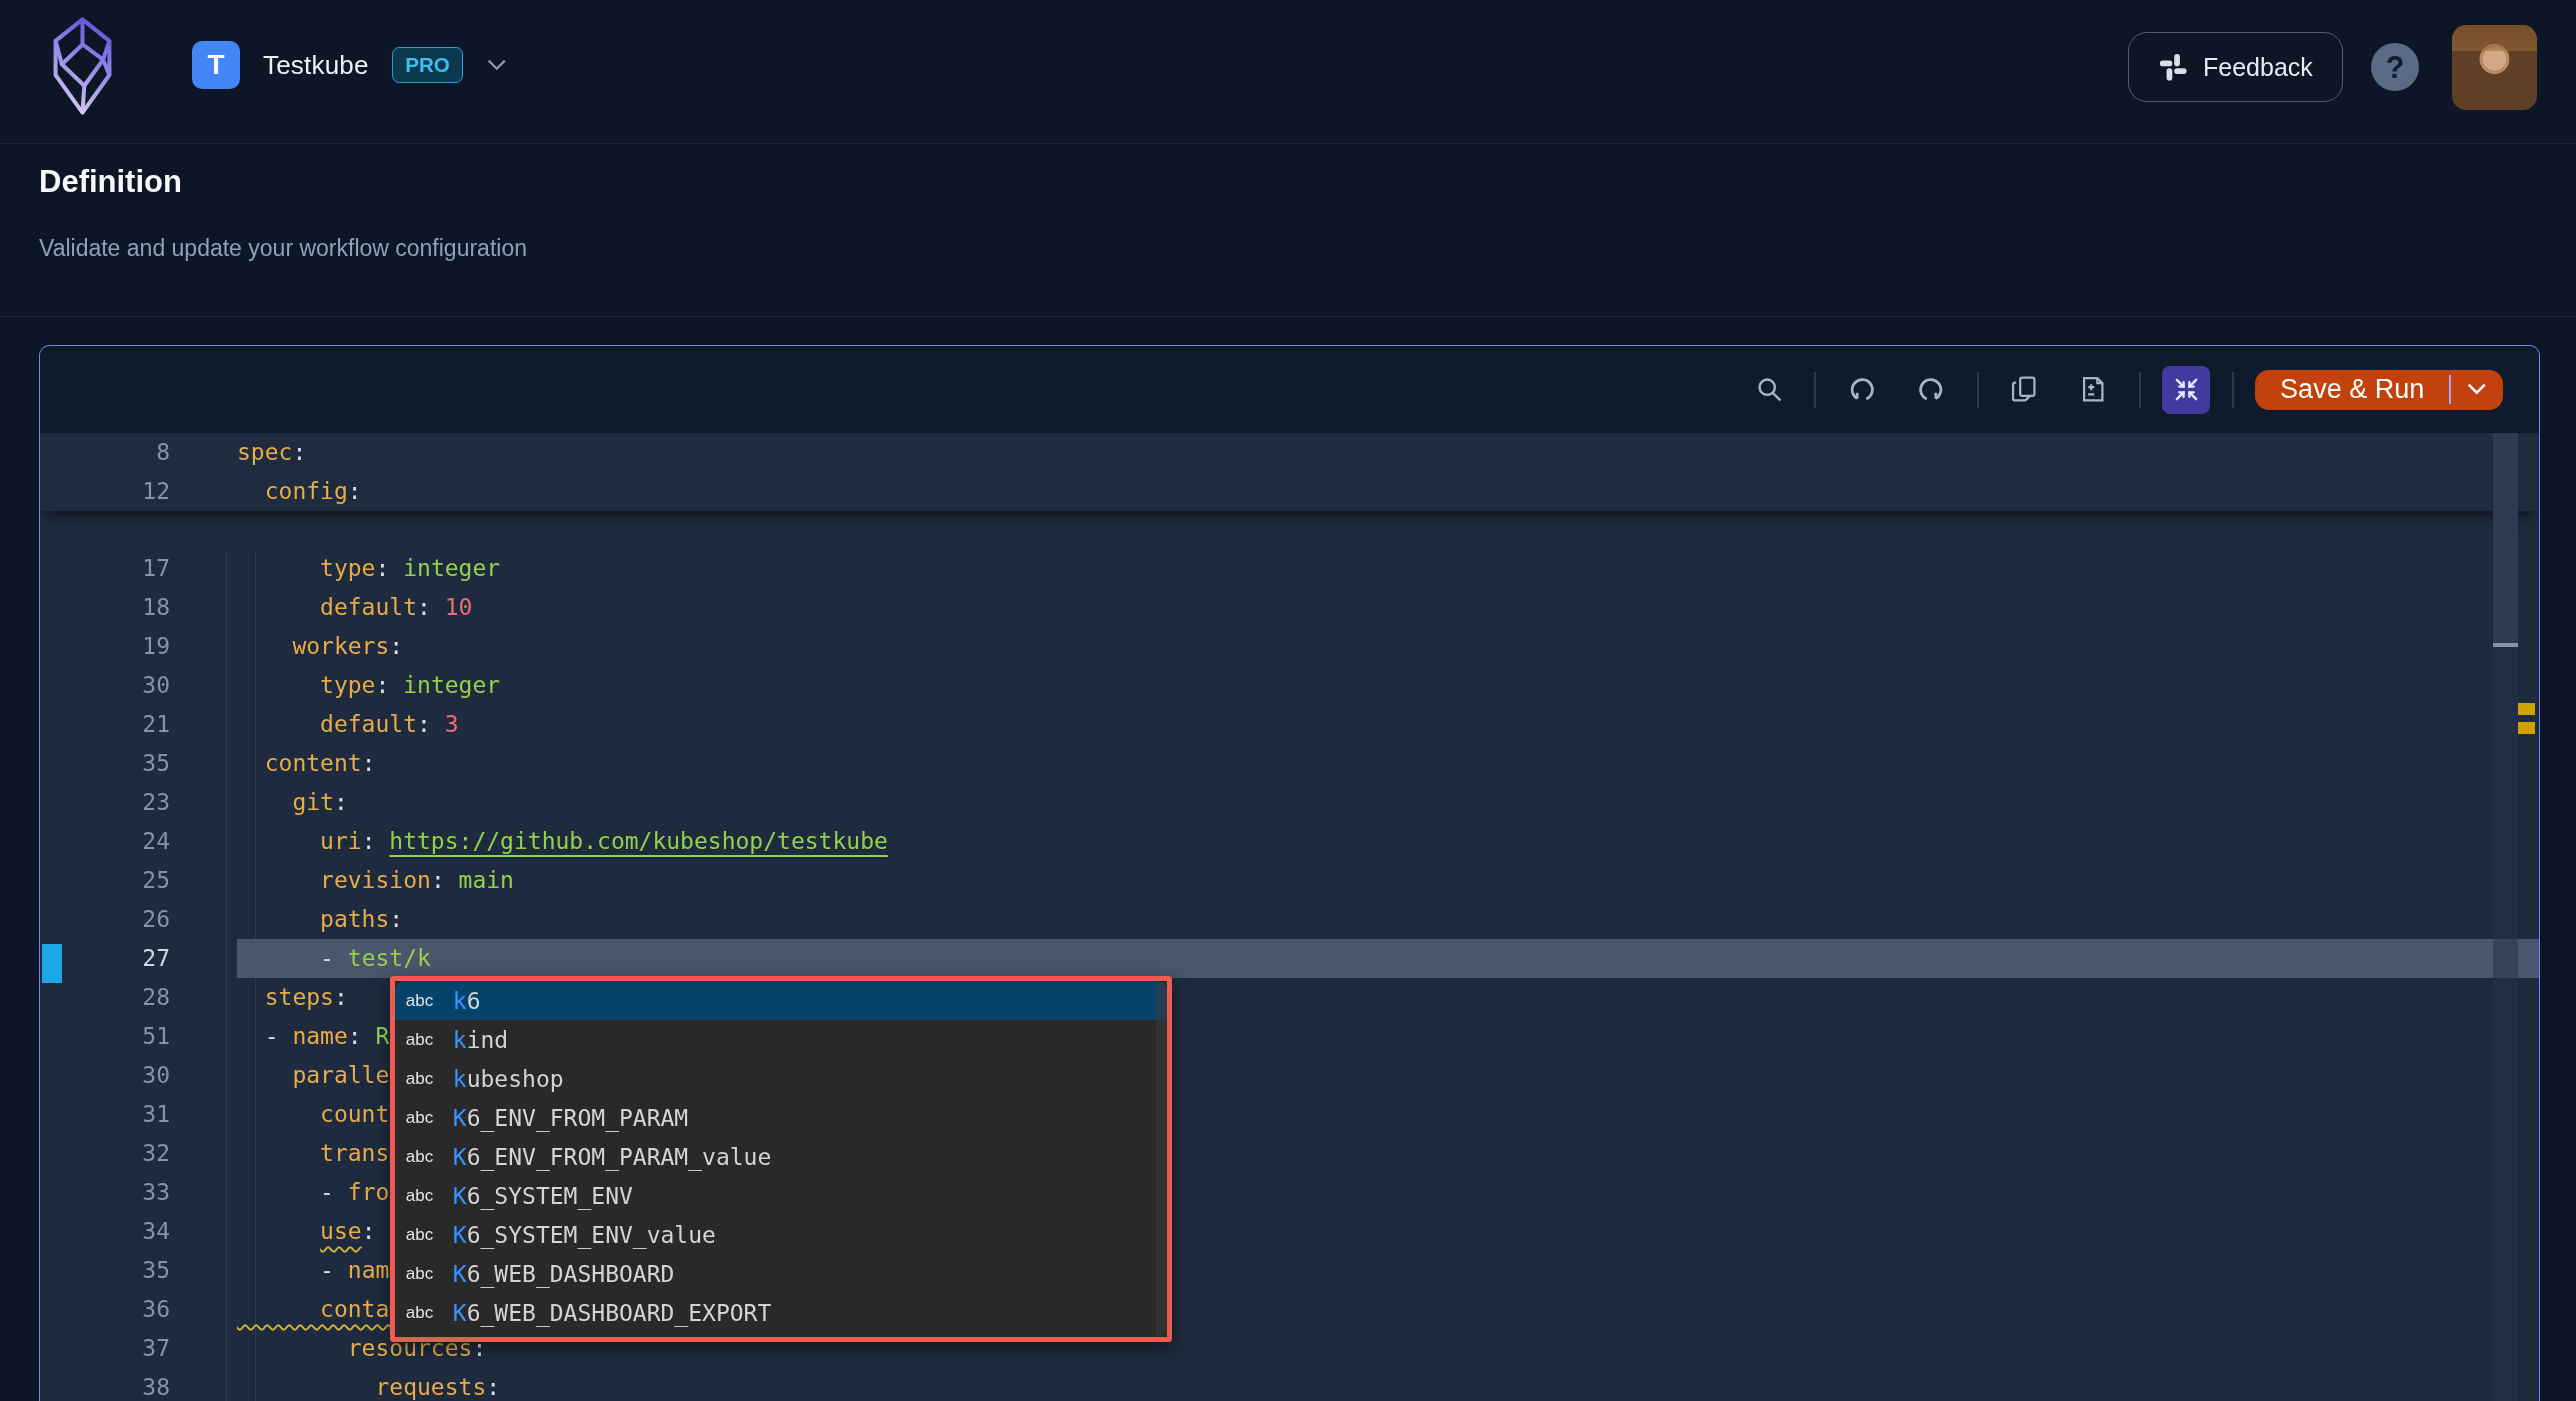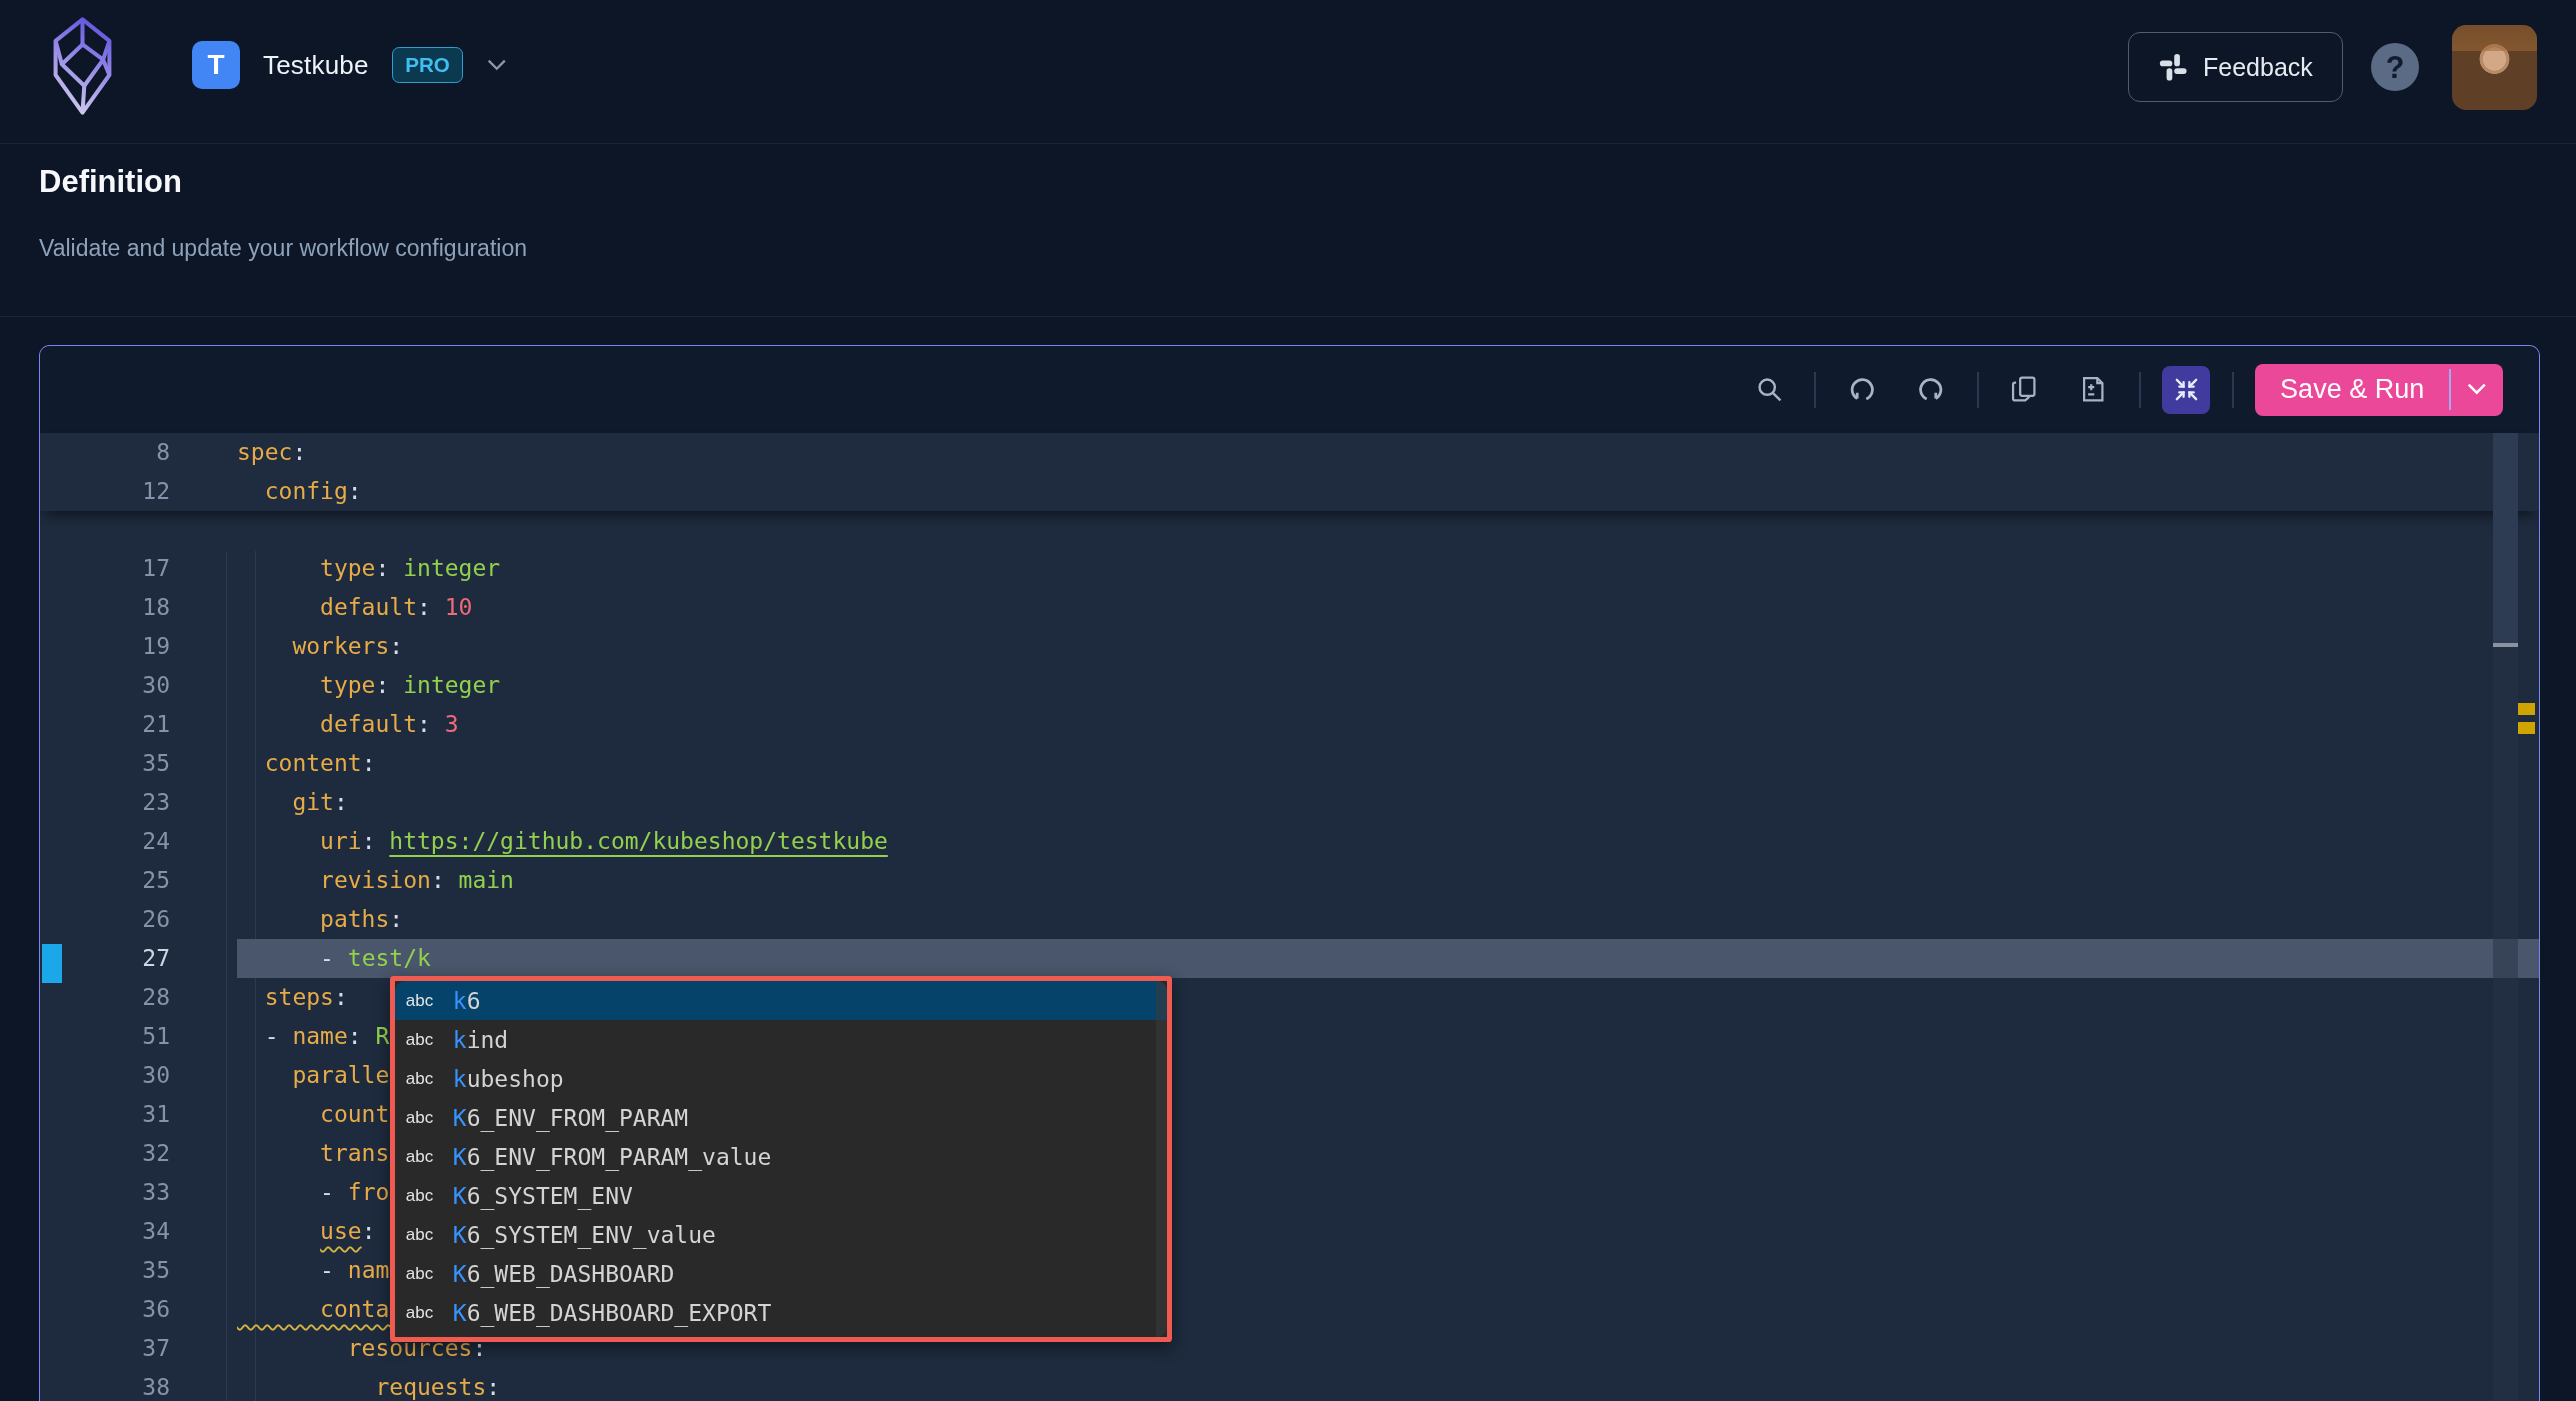--- a/index.html
+++ b/index.html
@@ -11,21 +11,21 @@
   .tbadge{width:48px;height:48px;border-radius:10px;background:#4285f4;color:#fff;font-size:28px;font-weight:bold;
     display:flex;align-items:center;justify-content:center;}
   .orgname{color:#eef3f9;font-size:26px;font-weight:500;letter-spacing:0.2px;}
   .probadge{background:#0b3950;border:1.8px solid #2e9fd6;color:#41bdf0;font-size:20.6px;font-weight:bold;
     border-radius:7.2px;padding:6.3px 12.5px;line-height:1;}
   .chev{color:#8a98ad;display:inline-flex;}
   #envsel{position:absolute;left:507px;top:33px;width:312px;height:63px;border:1.8px solid #2b3950;border-radius:9px;
     background:#111c2d;display:flex;align-items:center;gap:14.3px;padding:0 20px;box-sizing:border-box;}
   .greendot{width:16px;height:16px;border-radius:50%;background:#9ad12c;flex:none;}
   .envlabel{color:#dde4ee;font-size:23px;flex:1;white-space:nowrap;}
-  #feedback{position:absolute;left:2128px;top:32px;width:215px;height:70px;border:1.8px solid #4e5d75;border-radius:12px;
+  #feedback{position:absolute;left:2128px;top:32px;width:215px;height:70px;border:1.8px solid #4e5d75;border-radius:19px;
     background:transparent;display:flex;align-items:center;justify-content:center;gap:14.3px;box-sizing:border-box;cursor:pointer;}
   #feedback span{color:#e6ebf2;font-size:25px;}
   #help{position:absolute;left:2371px;top:43px;width:48px;height:48px;border-radius:50%;background:#5b6a85;
     color:#101b2e;font-size:30.5px;font-weight:bold;display:flex;align-items:center;justify-content:center;cursor:pointer;}
   #avatar{position:absolute;left:2452px;top:25px;width:85px;height:85px;border-radius:14.3px;overflow:hidden;cursor:pointer;
     background:
       radial-gradient(circle at 50% 40%, #d3a886 0 17%, #b98a66 18% 22%, #5f4026 23% 100%);}
   #avatar:before{content:"";position:absolute;left:0;top:0;right:0;height:30%;
     background:linear-gradient(#8a5a2e,#a06a38);opacity:.55;}
   
@@ -33,21 +33,21 @@
   #psub{position:absolute;left:39px;top:235px;color:#8da2ba;font-size:23px;}
   #hdiv2{position:absolute;left:0;top:316px;width:2576px;height:0.9px;background:#1b2638;}
   
   #panel{position:absolute;left:39px;top:345px;width:2501px;height:1057px;border:1.8px solid #7b84f0;
     border-radius:10.8px 10.8px 0 0;border-bottom:none;background:#1e2b3e;box-sizing:border-box;overflow:hidden;}
   #toolbar{position:absolute;left:0;top:0;width:100%;height:87px;background:#0f1b2d;
     display:flex;align-items:center;justify-content:flex-end;gap:21.5px;padding-right:36px;box-sizing:border-box;}
   .tico{width:48px;height:48px;display:flex;align-items:center;justify-content:center;cursor:pointer;color:#a8b3c5;}
   .tdiv{width:1.8px;height:36px;background:#2a3852;}
   #collapsebtn{width:48px;height:48px;border-radius:8px;background:#413b9f;display:flex;align-items:center;justify-content:center;cursor:pointer;}
-  #saverun{height:52px;border-radius:8px;background:#ec4899;display:flex;align-items:stretch;overflow:hidden;cursor:pointer;}
+  #saverun{height:40px;border-radius:14px;background:#c2410c;display:flex;align-items:stretch;overflow:hidden;cursor:pointer;}
   #saverun .main{display:flex;align-items:center;padding:0 25px;color:#fff;font-size:27px;font-weight:500;}
   #saverun .sep{width:1.8px;background:#a3a8f5;margin:5.4px 0;}
   #saverun .dd{display:flex;align-items:center;justify-content:center;width:52px;color:#fff;}
   
   .row{display:flex;height:39px;line-height:39px;font-family:"DejaVu Sans Mono",monospace;font-size:23px;}
   .ln{width:130px;flex:none;text-align:right;color:#8593a8;user-select:none;}
   .code{flex:1;white-space:pre;margin-left:67px;}
   .row.current .code{background:#49566b;}
   .row.current .ln{color:#cdd7e4;}
   .sk{color:#e7ab47;} .sp{color:#d6dde7;} .sg{color:#93d14d;} .sn{color:#ef6a77;}

